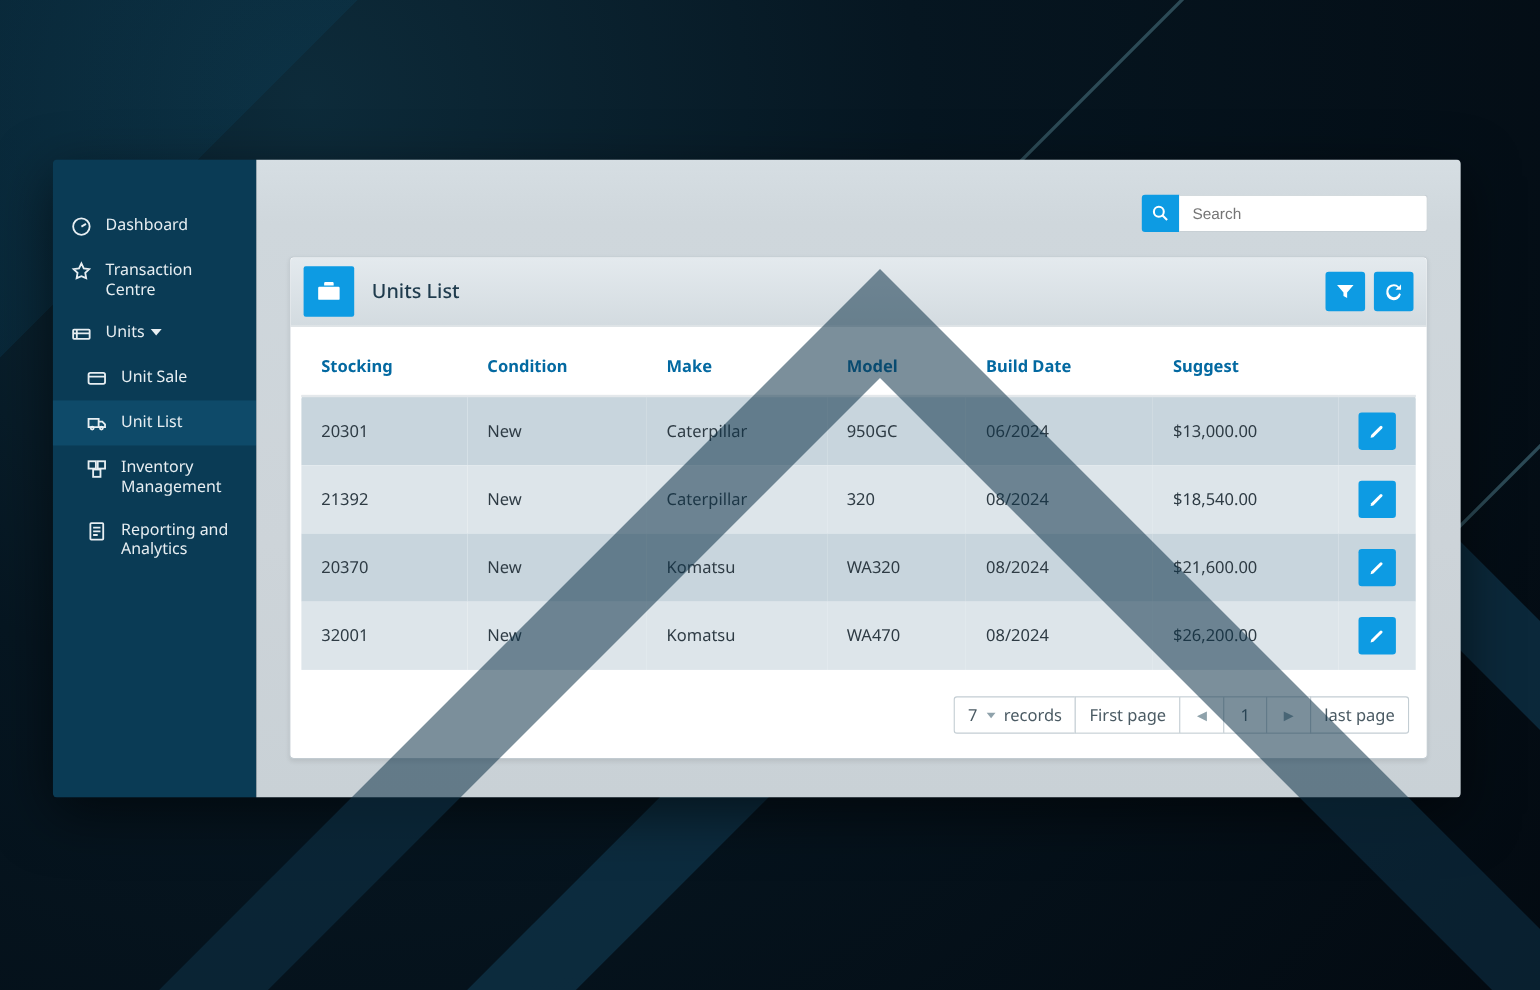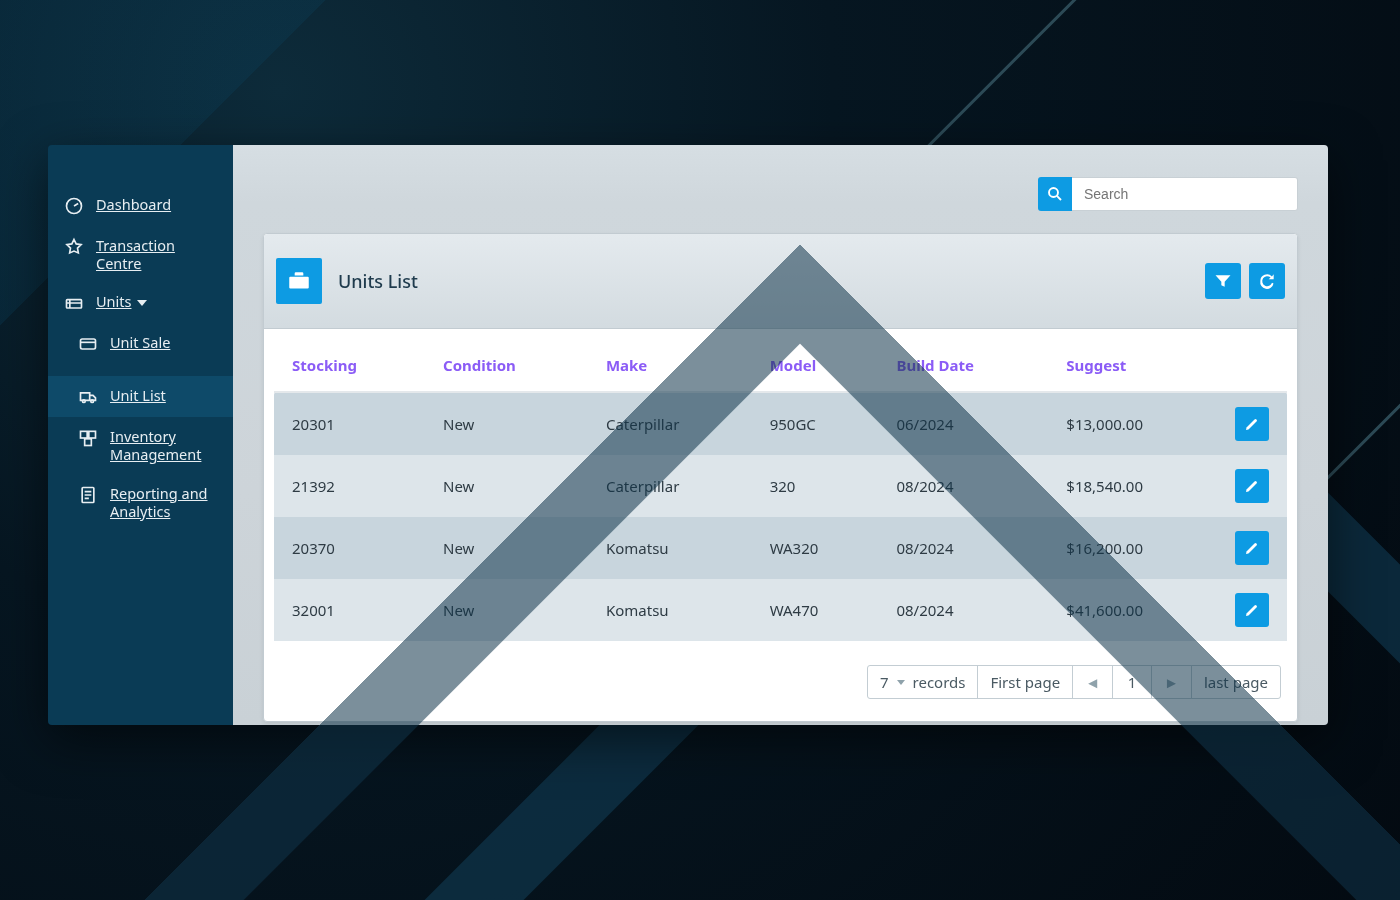--- a/index.html
+++ b/index.html
@@ -52,22 +52,22 @@
     padding-top:40px;
     font-size:14.5px;
   }
   .nav-item {
     display:flex; align-items:flex-start;
     gap:12px; padding:10px 14px 10px 16px;
     cursor:pointer;
     line-height:1.25;
   }
   .nav-item.sub { padding-left:30px; }
-  .nav-item.active { background:#0e4a69;margin-top:12px; }
-  .nav-item .lbl { flex:1;text-decoration:underline; }
+  .nav-item.active { background:#0e4a69; }
+  .nav-item .lbl { flex:1; }
   .nav-item svg { width:20px; height:20px; flex:0 0 20px; margin-top:1px; stroke:#e7eef2; fill:none; stroke-width:2; }
   .caret-down {
     width:0;height:0;
     border-left:5px solid transparent;
     border-right:5px solid transparent;
     border-top:6px solid #e7eef2;
     display:inline-block; margin-left:6px; position:relative; top:-1px;
   }
 
   
@@ -96,21 +96,21 @@
 
   
   .panel {
     background:#fff;
     border:1px solid #c2cbd1;
     border-radius:4px;
     box-shadow:0 2px 4px rgba(0,0,0,0.08);
   }
   .panel-header {
     display:flex; align-items:center;
-    padding:24px 12px;
+    padding:8px 12px;
     background:linear-gradient(180deg,#e4eaee,#d3dbe0);
     border-bottom:1px solid #c2cbd1;
     border-radius:4px 4px 0 0;
     text-align:center;
   }
   .panel-header .badge {
     width:46px; height:46px; background:#0d9be3;
     display:flex; align-items:center; justify-content:center;
     border-radius:2px; margin-right:16px;
   }
@@ -121,21 +121,21 @@
     width:36px; height:36px; background:#0d9be3;
     display:flex; align-items:center; justify-content:center;
     border-radius:3px; cursor:pointer;
   }
   .sq-btn svg { width:20px; height:20px; fill:#fff; }
 
   
   .tablewrap { padding:14px 10px 6px 10px; }
   table { width:100%; border-collapse:collapse; font-size:15px; color:#2e3b44; }
   thead th {
-    text-align:left; font-weight:700; color:#8b5cf6;
+    text-align:left; font-weight:700; color:#0369a1;
     padding:12px 18px 16px 18px; font-size:15px;
     border-bottom:2px solid #e4e8eb;
   }
   tbody td { padding:14px 18px; vertical-align:middle; }
   tbody tr:nth-child(odd)  td { background:#c8d5dd; }
   tbody tr:nth-child(even) td { background:#dde5ea; }
   tbody tr:first-child td:first-child { border-top-left-radius:3px;margin-left:10px;}
   tbody tr:first-child td:last-child  { border-top-right-radius:3px;}
   td.editcell { text-align:right; width:60px; }
   td.editcell .sq-btn { width:34px; height:34px; display:inline-flex; }
@@ -309,34 +309,34 @@
                       <path d="M3 21l3.7-.8 12-12a2 2 0 0 0 0-2.8l-.1-.1a2 2 0 0 0-2.8 0l-12 12L3 21z"></path>
                     </svg>
                   </div></td>
               </tr>
               <tr>
                 <td>20370</td>
                 <td>New</td>
                 <td>Komatsu</td>
                 <td>WA320</td>
                 <td>08/2024</td>
-                <td>$16,200.00</td>
+                <td>$21,600.00</td>
                 <td class="editcell"><div class="sq-btn">
                     <svg viewBox="0 0 24 24">
                       <path d="M3 21l3.7-.8 12-12a2 2 0 0 0 0-2.8l-.1-.1a2 2 0 0 0-2.8 0l-12 12L3 21z"></path>
                     </svg>
                   </div></td>
               </tr>
               <tr>
                 <td>32001</td>
                 <td>New</td>
                 <td>Komatsu</td>
                 <td>WA470</td>
                 <td>08/2024</td>
-                <td>$41,600.00</td>
+                <td>$26,200.00</td>
                 <td class="editcell"><div class="sq-btn">
                     <svg viewBox="0 0 24 24">
                       <path d="M3 21l3.7-.8 12-12a2 2 0 0 0 0-2.8l-.1-.1a2 2 0 0 0-2.8 0l-12 12L3 21z"></path>
                     </svg>
                   </div></td>
               </tr>
             </tbody>
         </table>
       </div>
 

